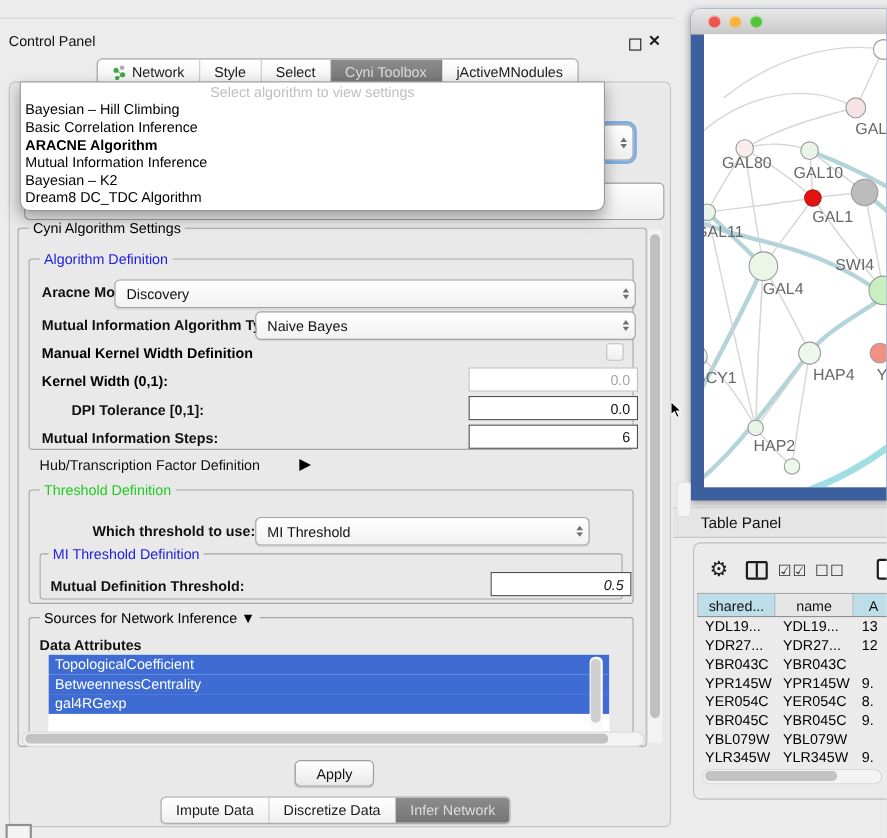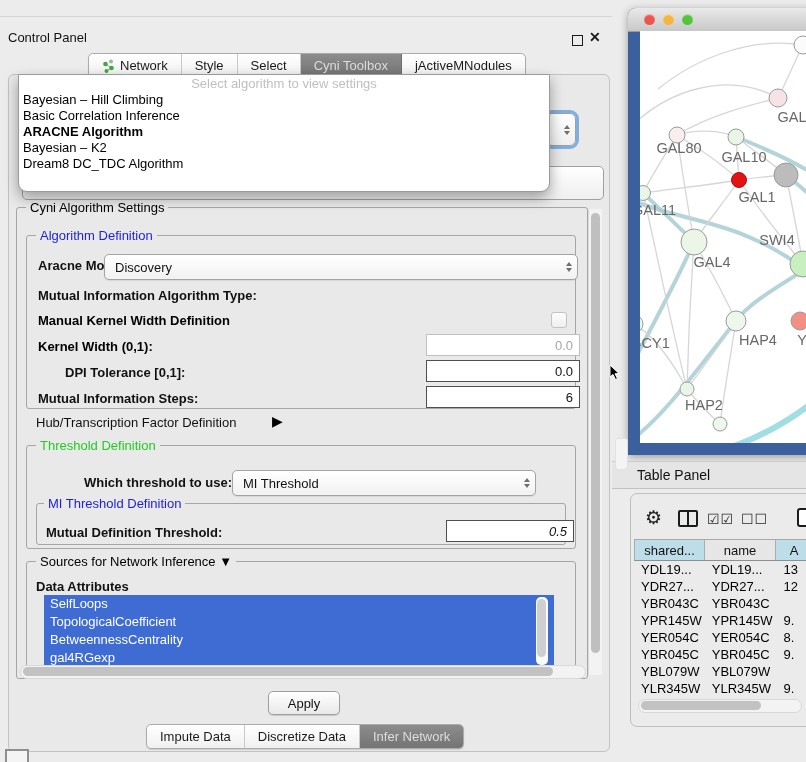--- a/index.html
+++ b/index.html
@@ -164,20 +164,21 @@
   <div class="abs peek-combo" id="net-combo-peek">
     <span>gal-filtered sif default node</span>
   </div>
 
   <div class="abs" id="popup">
     <div id="popup-placeholder">Select algorithm to view settings</div>
     <div id="dd-list">
         <div class="popup-item">Bayesian – Hill Climbing</div>
         <div class="popup-item">Basic Correlation Inference</div>
         <div class="popup-item bold">ARACNE Algorithm</div>
+        <div class="popup-item">Mutual Information Inference</div>
         <div class="popup-item">Bayesian – K2</div>
         <div class="popup-item">Dream8 DC_TDC Algorithm</div>
       </div>
   </div>
 
   <div class="abs group" style="left:16px;top:190px;width:570px;height:470px;"></div>
   <span class="abs gtitle" style="left:26px;top:183px;">Cyni Algorithm Settings</span>
   <div class="abs vscroll" style="left:588px;top:192px;width:13px;height:466px;">
     <div class="vthumb abs" style="left:2px;top:4px;width:9px;height:440px;"></div>
   </div>
@@ -188,20 +189,27 @@
   <span class="abs lbl" style="left:38px;top:241px;">Aracne Mode:</span>
   <div class="abs combo" style="left:104px;top:237px;width:462px;height:24px;">
     <span>Discovery</span>
     <span class="arrows">
         <span class="tri-up"></span>
         <span class="tri-down"></span>
       </span>
   </div>
 
   <span class="abs lbl" style="left:38px;top:271px;">Mutual Information Algorithm Type:</span>
+  <div class="abs combo" style="left:232px;top:266px;width:334px;height:24px;">
+    <span>Naive Bayes</span>
+    <span class="arrows">
+        <span class="tri-up"></span>
+        <span class="tri-down"></span>
+      </span>
+  </div>
 
   <span class="abs lbl dis" style="left:38px;top:296px;">Manual Kernel Width Definition</span>
   <span class="abs checkbox" style="left:551px;top:295px;"></span>
 
   <span class="abs lbl dis" style="left:38px;top:322px;">Kernel Width (0,1):</span>
   <div class="abs field dis" style="left:426px;top:317px;width:140px;height:20px;">
     <span>0.0</span>
   </div>
 
   <span class="abs lbl" style="left:38px;top:348px;padding-left:27px;">DPI Tolerance [0,1]:</span>
@@ -233,21 +241,20 @@
   <span class="abs gtitle blue" style="left:44px;top:479px;">MI Threshold Definition</span>
   <span class="abs lbl" style="left:46px;top:508px;">Mutual Definition Threshold:</span>
   <div class="abs field strong" style="left:446px;top:503px;width:114px;height:20px;font-style:italic;">
     <span>0.5</span>
   </div>
 
   <div class="abs group" style="left:26px;top:544px;width:548px;height:112px;"></div>
   <span class="abs gtitle" style="left:36px;top:537px;"><span>Sources for Network Inference</span> <span>▼</span></span>
   <span class="abs lbl" style="left:36px;top:562px;">Data Attributes</span>
   <div class="abs" id="src-list" style="left:44px;top:578px;width:510px;height:73px;">
-      <div class="src-item">SelfLoops</div>
       <div class="src-item">TopologicalCoefficient</div>
       <div class="src-item">BetweennessCentrality</div>
       <div class="src-item">gal4RGexp</div>
     </div>
   <div class="abs" id="src-vscroll" style="left:536px;top:580px;width:12px;height:68px;">
     <div class="abs" id="src-vthumb" style="left:1px;top:2px;width:9px;height:58px;"></div>
   </div>
   <div class="abs hscroll" style="left:20px;top:648px;width:564px;height:12px;">
     <div class="abs hthumb" style="left:2px;top:1px;width:530px;height:9px;"></div>
   </div>

